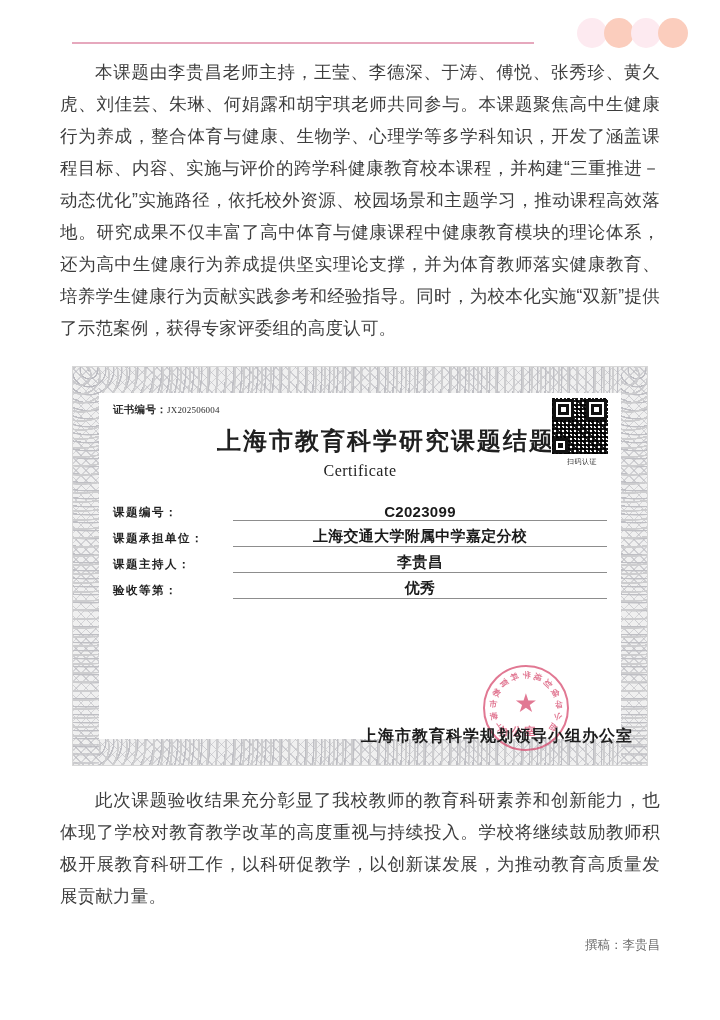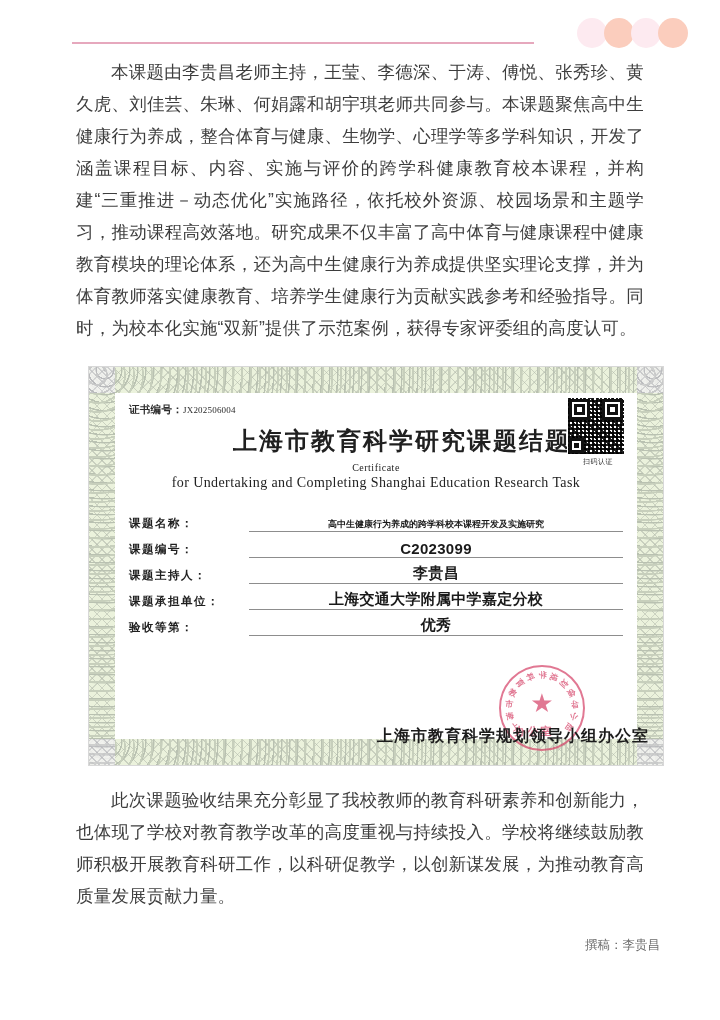--- a/index.html
+++ b/index.html
@@ -35,21 +35,21 @@
     display: flex;
     align-items: center;
   }
   .deco-circle { width: 30px; height: 30px; border-radius: 50%; }
   .deco-circle.c-light { background: #fdeaf0; }
   .deco-circle.c-dark  { background: #fbcdbd; }
   .deco-circle + .deco-circle { margin-left: -3px; }
 
   
   .article {
-    padding: 0 76px;
+    padding: 0 60px;
     width: 720px;
   }
   .para {
     font-size: 17.5px;
     line-height: 32px;
     color: #3d3d3d;
     text-align: justify;
     text-justify: inter-ideograph;
     text-indent: 2em;
     margin: 0 0 0 0;
@@ -59,21 +59,21 @@
 
   
   .cert-wrap {
     margin: 22px 0 18px 0;
     padding: 0 12px;
   }
   .certificate {
     position: relative;
     width: 576px;
     height: 400px;
-    background: #bef264;
+    background: #e5e5e5;
     border: 1px solid #d8d8d8;
     overflow: hidden;
   }
   
   .cert-border {
     position: absolute;
     inset: 0;
     padding: 0;
     pointer-events: none;
   }
@@ -117,21 +117,21 @@
     font-family: Liberation Sans, sans-serif;
     font-size: 24px;
     font-weight: 700;
     color: #202020;
     letter-spacing: 2px;
     margin-top: 8px;
   }
   .cert-sub1 {
     text-align: center;
     font-family: "Liberation Serif", "DejaVu Serif", serif;
-    font-size: 10px;
+    font-size: 16px;
     color: #222;
     margin-top: 5px;
     letter-spacing: .5px;
   }
   .cert-sub2 {
     text-align: center;
     font-family: "Liberation Serif", "DejaVu Serif", serif;
     font-size: 14px;
     color: #222;
     margin-top: 2px;
@@ -307,39 +307,34 @@
 
         <div class="qr-block">
           <div class="qr-code">
               <i class="qr-fp3"></i>
             </div>
           <div class="qr-label">扫码认证</div>
         </div>
 
         <div class="cert-title">上海市教育科学研究课题结题证书</div>
         <div class="cert-sub1">Certificate</div>
-        <div class="cert-sub2">for Undertaking and Completing Shanghai Education Research Task</div>
 
         <table class="cert-fields">
           <tbody>
-              <tr>
-                <td class="f-label">课题名称：</td>
-                <td class="f-value small">高中生健康行为养成的跨学科校本课程开发及实施研究</td>
-              </tr>
               <tr>
                 <td class="f-label">课题编号：</td>
                 <td class="f-value">C2023099</td>
               </tr>
               <tr>
+                <td class="f-label">课题承担单位：</td>
+                <td class="f-value">上海交通大学附属中学嘉定分校</td>
+              </tr>
+              <tr>
                 <td class="f-label">课题主持人：</td>
                 <td class="f-value">李贵昌</td>
-              </tr>
-              <tr>
-                <td class="f-label">课题承担单位：</td>
-                <td class="f-value">上海交通大学附属中学嘉定分校</td>
               </tr>
               <tr>
                 <td class="f-label">验收等第：</td>
                 <td class="f-value">优秀</td>
               </tr>
             </tbody>
         </table>
 
       </div>
 

